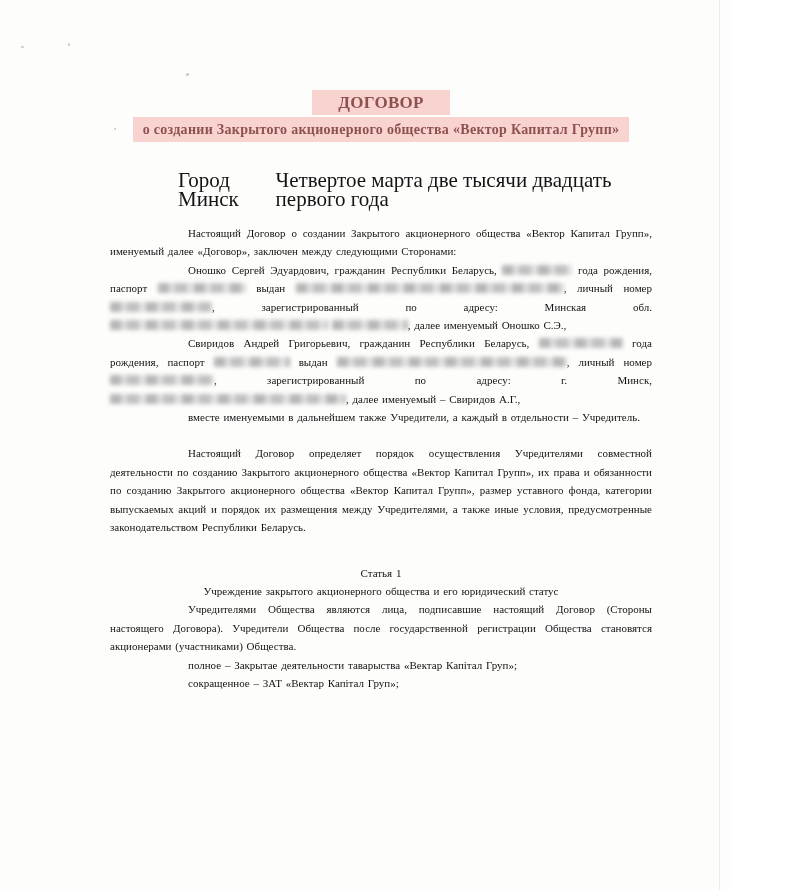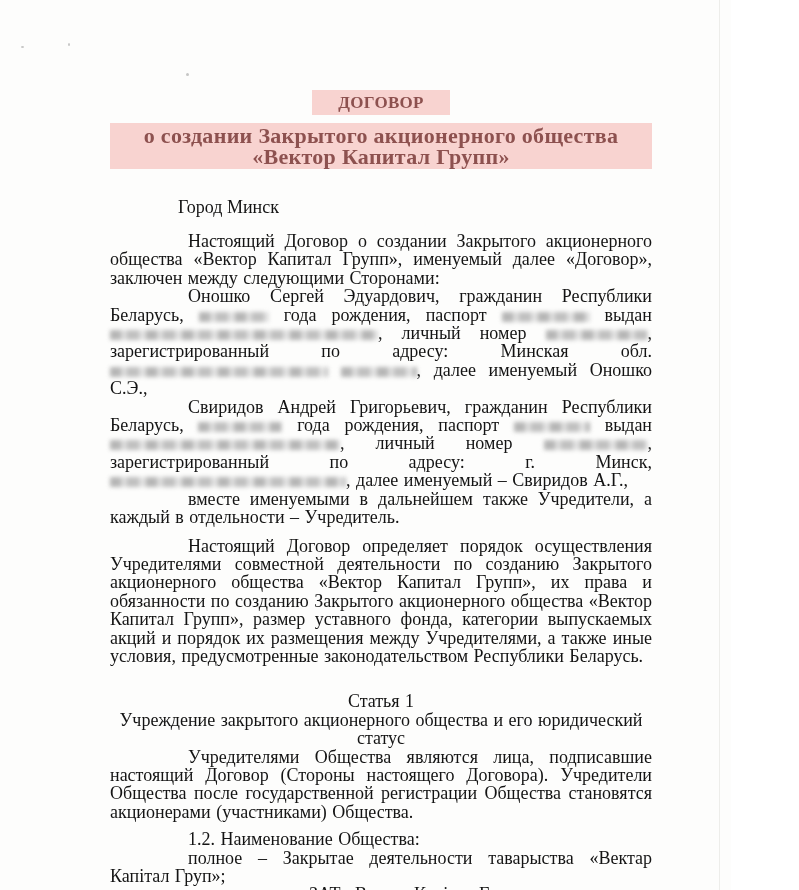--- a/index.html
+++ b/index.html
@@ -28,47 +28,47 @@
     color: var(--hl-fg, #8d514f);
     font-weight: bold;
     letter-spacing: 0.3px;
   }
   .title-main {
     font-size: 17px;
     line-height: 22px;
     padding: 2px 26px 1px 26px;
   }
   .title-sub {
-    font-size: 22px;
+    font-size: 14px;
     line-height: 21px;
-    margin-top: 8px;
+    margin-top: 2px;
     padding: 2px 10px 2px 10px;
   }
   
   .dateline {
     display: flex;
     justify-content: space-between;
     margin-top: 29px;
-    font-size: 18px;
+    font-size: 21px;
     line-height: 19px;
   }
   .dateline .city { margin-left: 68px; }
   
   .paras { margin-top: 15px; }
   p.para {
     margin: 0;
-    font-size: 18px;
+    font-size: 11px;
     line-height: 18.4px;
     word-spacing: 1px;
   }
   p.justify { text-align: justify; }
   p.indent  { text-indent: 78px; }
   p.center  { text-align: center; text-indent: 0; }
   p.sp-sm { margin-top: 9px; }
-  p.sp-md { margin-top: 10px; }
+  p.sp-md { margin-top: 18px; }
   p.sp-lg { margin-top: 27px; }
   
   .redact {
     display: inline-block;
     height: 10px;
     border-radius: 1px;
     transform: translateY(1px);
     background: repeating-linear-gradient(90deg,
       #9a9a9a 0 11px, #cfcfcf 11px 17px,
       #a8a8a8 17px 29px, #d6d6d6 29px 36px);
@@ -107,30 +107,30 @@
       <div>
         <span class="hl title-main">ДОГОВОР</span>
       </div>
       <div>
         <span class="hl title-sub">о создании Закрытого акционерного общества «Вектор Капитал Групп»</span>
       </div>
     </div>
 
     <div class="dateline">
       <span class="city">Город Минск</span>
+      <span class="date">Четвертое марта две тысячи двадцать первого года</span>
     </div>
 
     <div class="paras">
         <p class="para justify indent">Настоящий Договор о создании Закрытого акционерного общества «Вектор Капитал Групп», именуемый далее «Договор», заключен между следующими Сторонами:</p>
         <p class="para justify indent">Оношко Сергей Эдуардович, гражданин Республики Беларусь, <span class="redact" style="width: 70px;"></span> года рождения, паспорт <span class="redact" style="width: 88px;"></span> выдан <span class="redact" style="width: 268px;"></span>, личный номер <span class="redact" style="width: 102px;"></span>, зарегистрированный по адресу: Минская обл. <span class="redact" style="width: 218px;"></span> <span class="redact" style="width: 76px;"></span>, далее именуемый Оношко С.Э.,</p>
         <p class="para justify indent">Свиридов Андрей Григорьевич, гражданин Республики Беларусь, <span class="redact" style="width: 84px;"></span> года рождения, паспорт <span class="redact" style="width: 76px;"></span> выдан <span class="redact" style="width: 230px;"></span>, личный номер <span class="redact" style="width: 104px;"></span>, зарегистрированный по адресу: г. Минск, <span class="redact" style="width: 236px;"></span>, далее именуемый – Свиридов А.Г.,</p>
         <p class="para justify indent">вместе именуемыми в дальнейшем также Учредители, а каждый в отдельности – Учредитель.</p>
         <p class="para justify indent sp-md">Настоящий Договор определяет порядок осуществления Учредителями совместной деятельности по созданию Закрытого акционерного общества «Вектор Капитал Групп», их права и обязанности по созданию Закрытого акционерного общества «Вектор Капитал Групп», размер уставного фонда, категории выпускаемых акций и порядок их размещения между Учредителями, а также иные условия, предусмотренные законодательством Республики Беларусь.</p>
         <p class="para center sp-lg">Статья 1</p>
         <p class="para center">Учреждение закрытого акционерного общества и его юридический статус</p>
         <p class="para justify indent">Учредителями Общества являются лица, подписавшие настоящий Договор (Стороны настоящего Договора). Учредители Общества после государственной регистрации Общества становятся акционерами (участниками) Общества.</p>
-        <p class="para justify indent sp-sm">1.2. Наименование Общества:</p>
         <p class="para justify indent">полное – Закрытае деятельности таварыства «Вектар Капітал Груп»;</p>
         <p class="para justify indent">сокращенное – ЗАТ «Вектар Капітал Груп»;</p>
       </div>
 
   </div>
 </div>
 
 </body></html>

